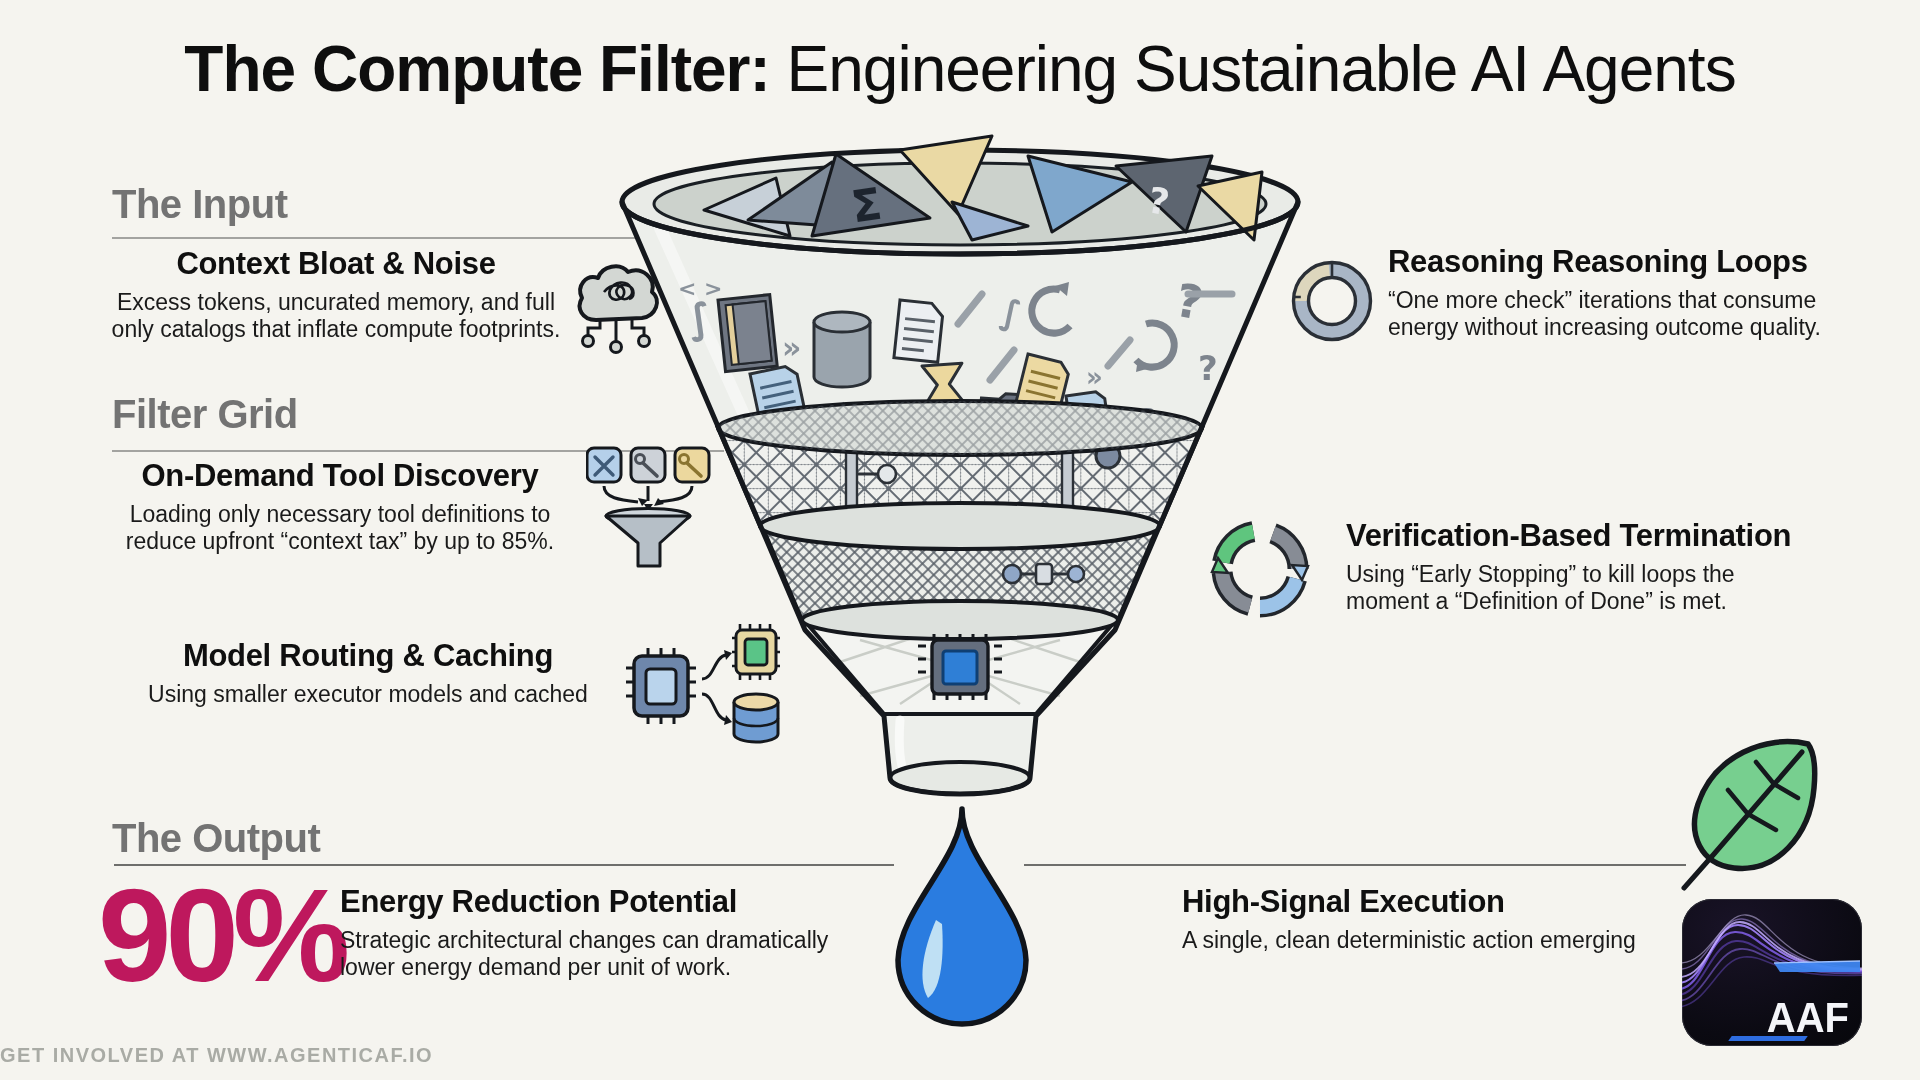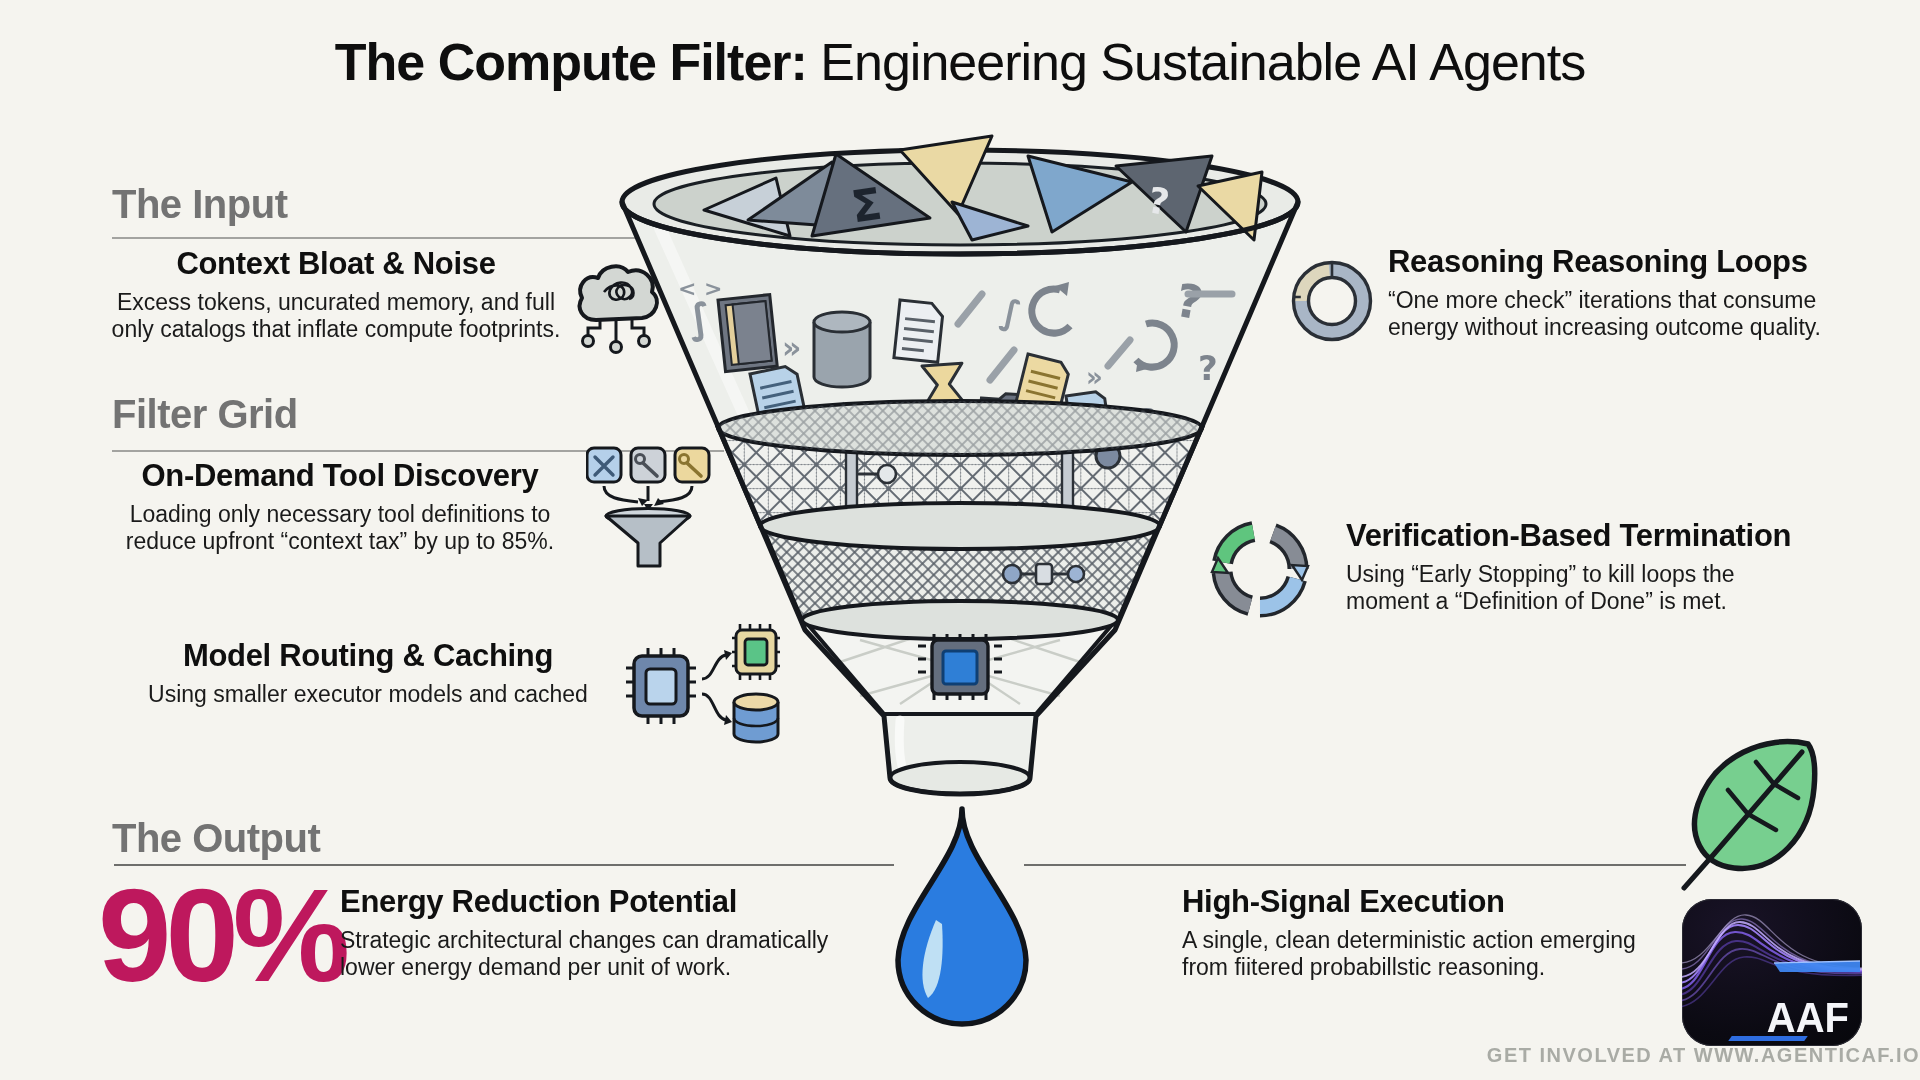--- a/index.html
+++ b/index.html
@@ -3,34 +3,34 @@
 <meta charset="utf-8">
 <style>
   html,body{margin:0;padding:0;background:#d8d8d4;}
   .canvas{
     position:relative;width:1920px;height:1080px;overflow:hidden;
     background:#f5f4ef;
     font-family:"Liberation Sans","DejaVu Sans",sans-serif;
     color:#141414;
   }
   .abs{position:absolute;}
-  .title{top:32px;left:0;width:1920px;text-align:center;font-size:52px;letter-spacing:-1px;color:#0e0e0e;}
+  .title{top:32px;left:0;width:1920px;text-align:center;font-size:64px;letter-spacing:-1px;color:#0e0e0e;}
   .title .b{font-weight:700;}
   .title .r{font-weight:400;}
   .sec-head{font-size:40px;font-weight:700;letter-spacing:-0.5px;color:#737373;}
   .rule{height:2px;background:#a3a3a0;}
   .rule-dark{height:2px;background:#6e6e6c;}
   .card{line-height:1.16;}
   .card .card-title{font-size:31px;font-weight:700;color:#0f0f0f;margin-bottom:7px;letter-spacing:-0.3px;}
   .card .card-body{font-size:23px;font-weight:400;color:#1a1a1a;}
   .card .card-body span{display:block;}
   .t-center{text-align:center;}
   .t-left{text-align:left;}
   .stat{font-size:132px;font-weight:700;letter-spacing:-6px;line-height:0.82;color:#be185d;}
-  .footer{left:0;top:1044px;width:1920px;text-align:right;font-size:20px;font-weight:700;
+  .footer{left:0;top:1044px;width:1920px;text-align:left;font-size:20px;font-weight:700;
           letter-spacing:1.5px;color:#a9aba5;}
   .logo{left:1682px;top:899px;width:180px;height:147px;border-radius:30px;overflow:hidden;
         background:radial-gradient(120% 120% at 30% 20%,#191327 0%,#0b0a12 60%,#060609 100%);
         box-shadow:0 0 0 1px #2a2a33 inset;}
   .logo-text{position:absolute;right:13px;bottom:6px;font-size:40px;font-weight:700;
              color:#f4f5f9;letter-spacing:0px;transform:scaleY(1.06);}
   .logo-underline{position:absolute;right:56px;bottom:5px;width:76px;height:5px;
                   background:#2e6de0;transform:skewX(-35deg);}
   svg{display:block;}
 </style>
@@ -127,21 +127,20 @@
     <div class="card-body">
       <span>Strategic architectural changes can dramatically</span>
       <span>lower energy demand per unit of work.</span>
     </div>
   </div>
 
   <div class="abs card t-left" style="left:1182px;top:884px;width:560px;">
     <div class="card-title">High-Signal Execution</div>
     <div class="card-body">
       <span>A single, clean deterministic action emerging</span>
-      <span>from fiitered probabillstic reasoning.</span>
     </div>
   </div>
 
   <svg class="abs" style="left:1290px;top:254px;" width="84" height="92" viewBox="0 0 84 92">
     <circle cx="42" cy="47" r="31" fill="none" stroke="#a9b6c6" stroke-width="15"></circle>
     <path d="M39.3,16.2 A31,31 0 0 0 11,47" fill="none" stroke="#ddd6bd" stroke-width="15"></path>
     <circle cx="42" cy="47" r="38.5" fill="none" stroke="#2a2f36" stroke-width="3.4"></circle>
     <circle cx="42" cy="47" r="23.5" fill="none" stroke="#2a2f36" stroke-width="3.4"></circle>
     <path d="M42,8.5 V24 M10.8,43 L3.6,43" stroke="#2a2f36" stroke-width="2.6"></path>
   </svg>

